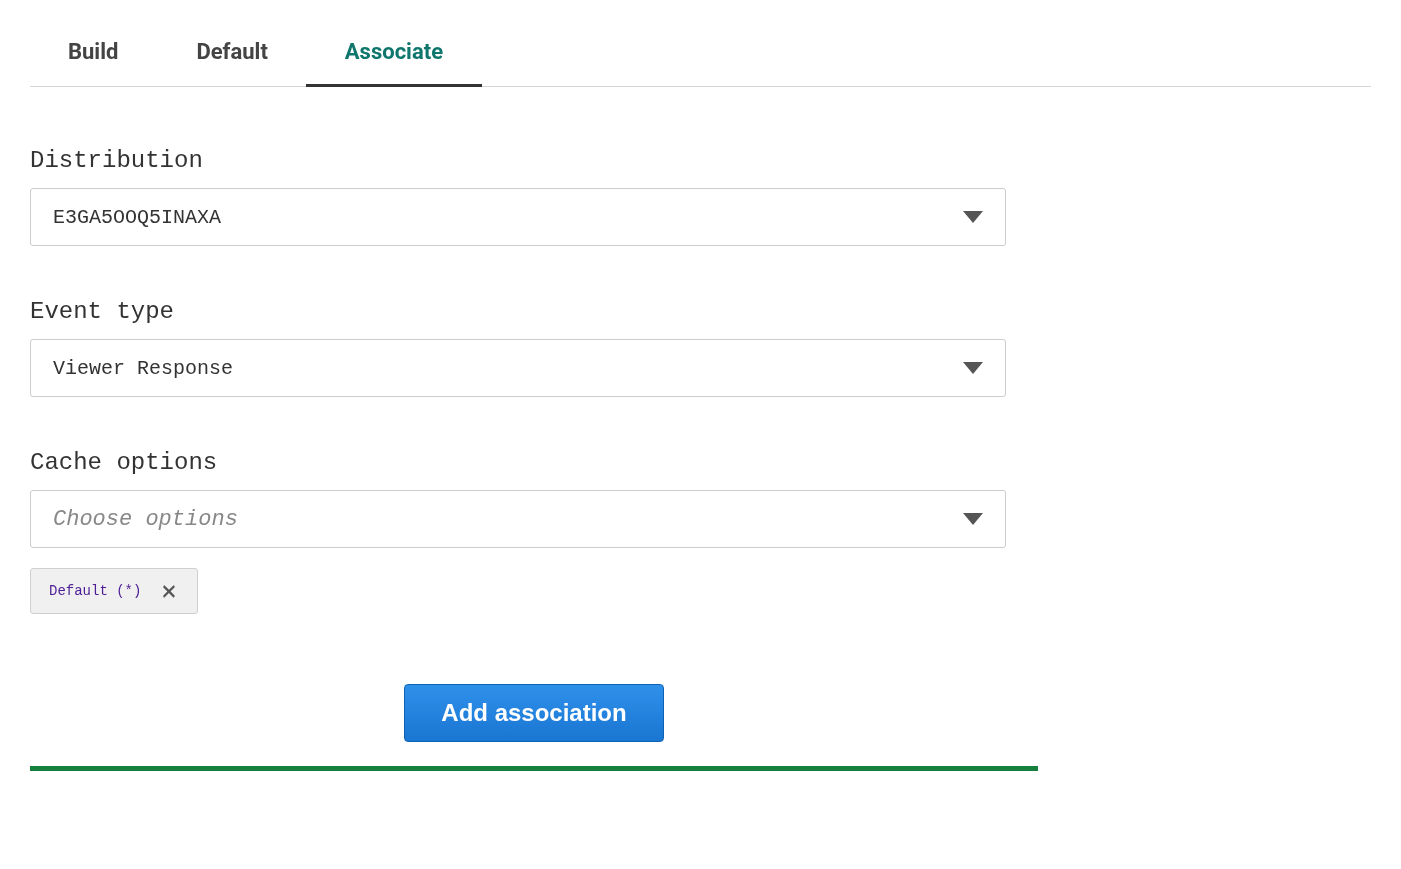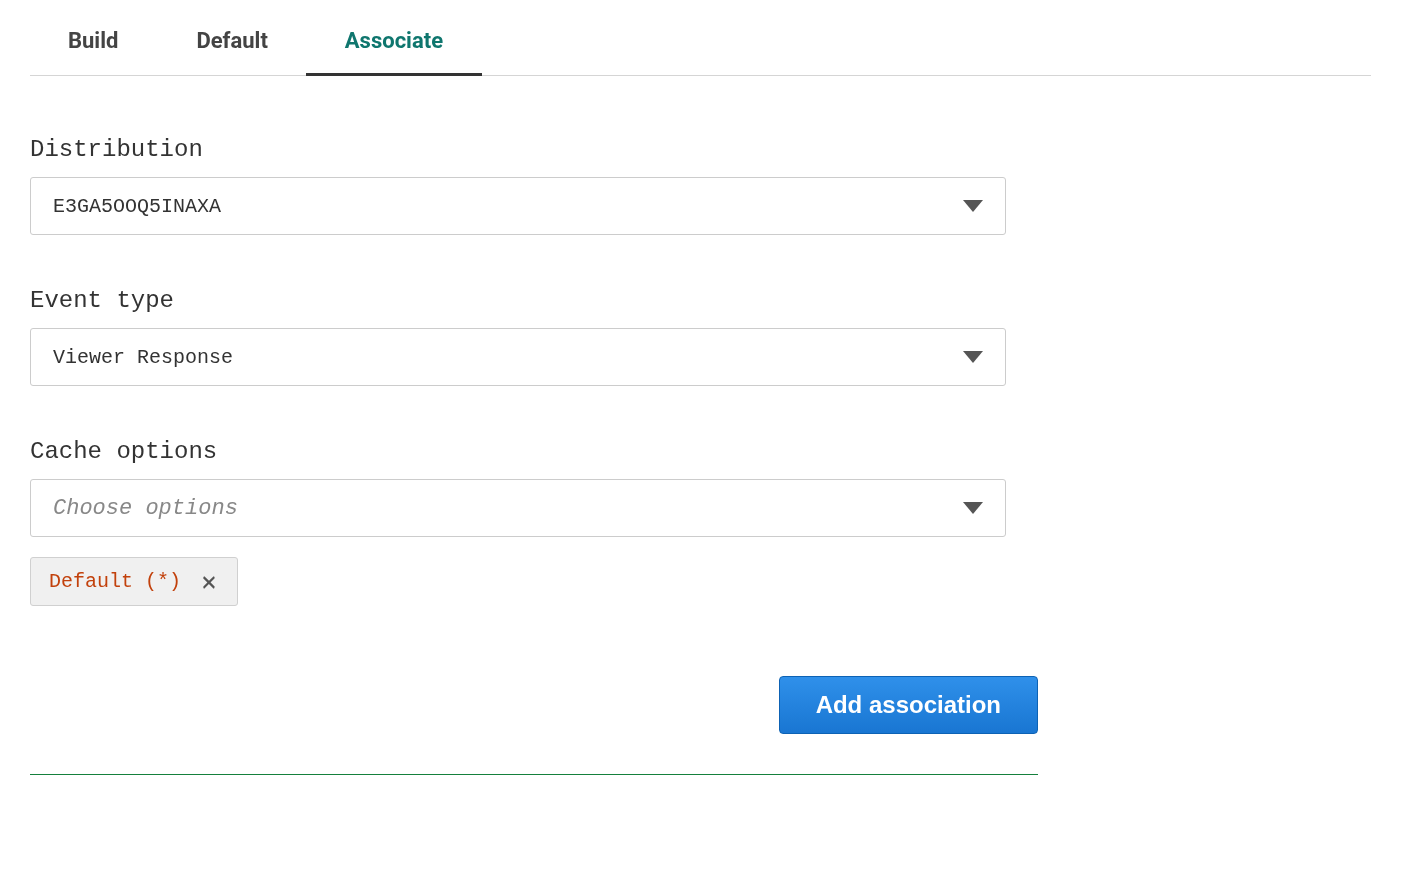--- a/index.html
+++ b/index.html
@@ -12,21 +12,21 @@
     background: #ffffff;
     color: #333;
   }
   .container {
     padding: 0 30px 40px 30px;
   }
   .tabs {
     display: flex;
     align-items: center;
     border-bottom: 1px solid #d5d5d5;
-    padding-top: 10px;
+    padding-top: 21px;
   }
   .tab {
     padding: 18px 38px 22px 38px;
     font-size: 22px;
     font-weight: 700;
     color: #444;
     cursor: pointer;
     position: relative;
   }
   .tab-divider {
@@ -94,41 +94,41 @@
     display: inline-flex;
     align-items: center;
     background: #f0f0f0;
     border: 1px solid #d0d0d0;
     border-radius: 3px;
     padding: 12px 18px;
     margin-top: 20px;
     gap: 18px;
   }
   .chip-label {
-    font-size: 20px;
-    color: #c2410c;
+    font-size: 14px;
+    color: #4c1d95;
   }
   .chip-close {
     cursor: pointer;
     display: inline-flex;
     align-items: center;
     justify-content: center;
   }
   .chip-close svg {
     width: 20px;
     height: 20px;
     fill: #555;
   }
   .actions {
     display: flex;
-    justify-content: flex-end;
+    justify-content: center;
     max-width: 1008px;
     margin-top: 70px;
-    border-bottom: 1px solid #15803d;
-    padding-bottom: 40px;
+    border-bottom: 5px solid #15803d;
+    padding-bottom: 24px;
   }
   .primary-btn {
     background: linear-gradient(to bottom, #2f90ea, #1976d2);
     border: 1px solid #0d62b4;
     color: #ffffff;
     font-size: 24px;
     font-weight: 700;
     padding: 14px 36px;
     border-radius: 4px;
     cursor: pointer;

